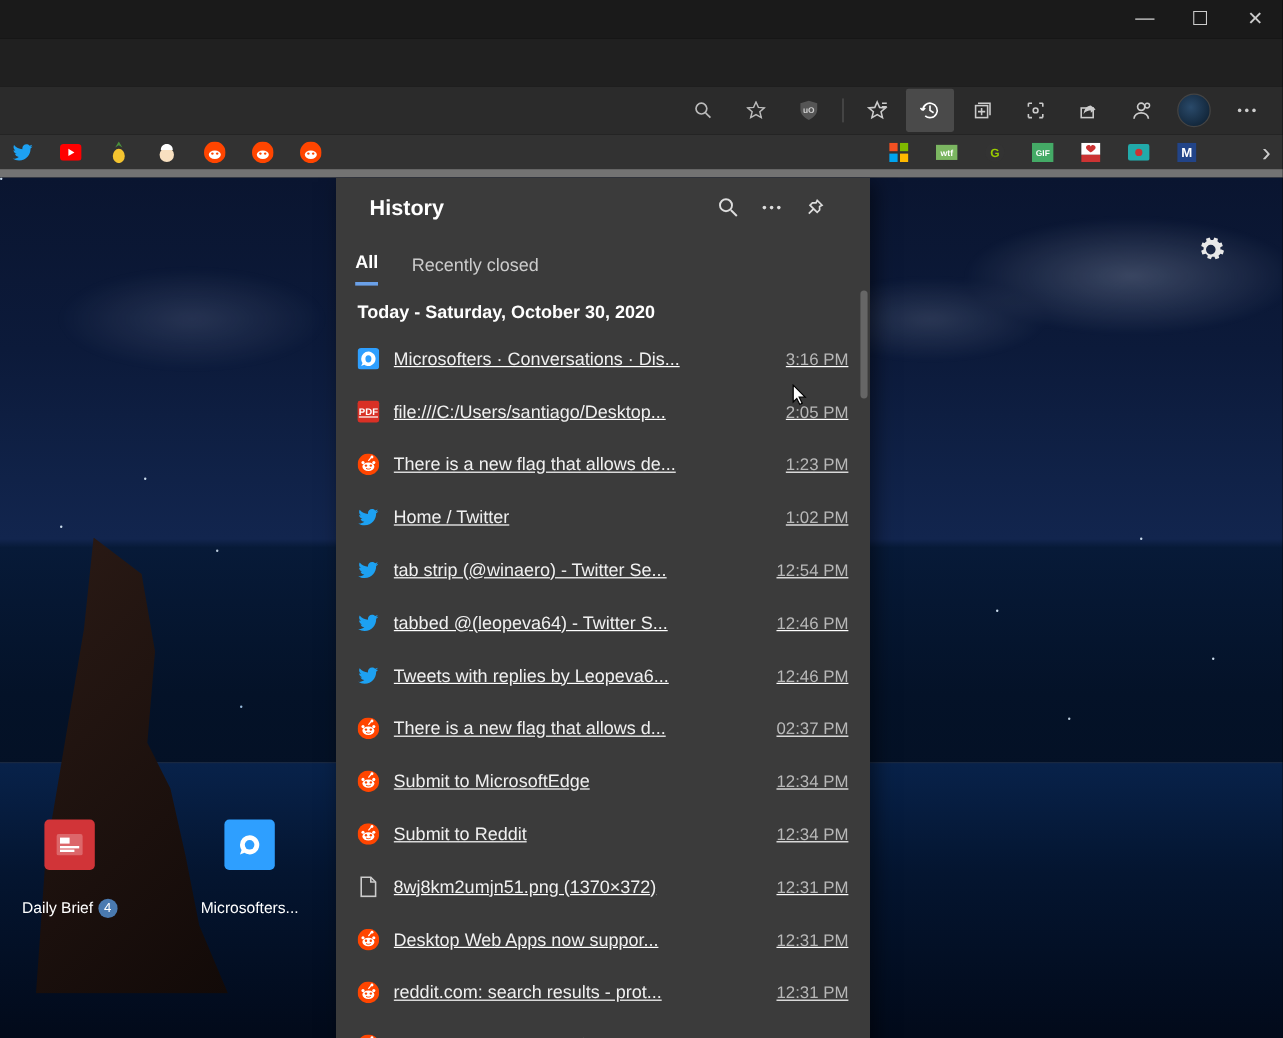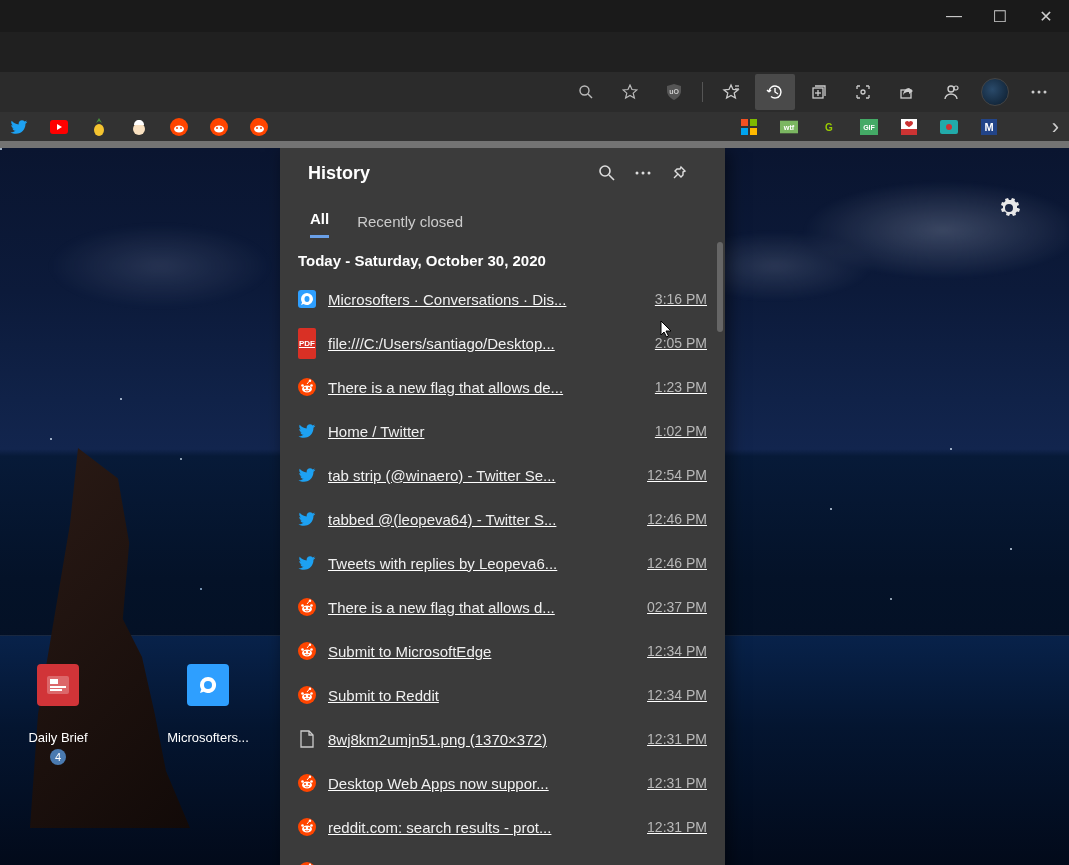--- a/index.html
+++ b/index.html
@@ -79,21 +79,21 @@
   .settings-gear {
     position: absolute; top: 48px; right: 48px; color: #e0e0e0;
   }
   
   
   .desktop-icons {
     position: absolute; bottom: 100px; left: 0; display: flex; gap: 50px; padding-left: 8px;
   }
   .d-icon { display: flex; flex-direction: column; align-items: center; width: 100px; }
   .d-icon .tile { width: 42px; height: 42px; display: flex; align-items: center; justify-content: center; border-radius: 4px; }
-  .d-icon .label { margin-top: 24px; font-size: 13px; color: #fff; text-align: center; display: flex; align-items: center; gap: 4px; flex-direction: column; }
+  .d-icon .label { margin-top: 24px; font-size: 13px; color: #fff; text-align: center; display: flex; gap: 4px; }
   .badge-count {
     background: #4a7ab0; color: #fff; border-radius: 50%; width: 16px; height: 16px;
     font-size: 11px; display: inline-flex; align-items: center; justify-content: center;
   }
   
   
   .history-panel {
     position: absolute; top: 0; left: 280px; width: 445px; height: 760px;
     background: #3b3b3b; box-shadow: 4px 4px 16px rgba(0,0,0,0.5);
     display: flex; flex-direction: column; z-index: 100;
@@ -103,21 +103,21 @@
     font-size: 18px; font-weight: 600;
   }
   .hp-header .spacer { flex: 1; }
   .hp-header .hp-btn { width: 36px; height: 36px; display: flex; align-items: center; justify-content: center; color: #ddd; }
   .hp-tabs {
     height: 40px; display: flex; align-items: flex-end; padding: 0 16px; gap: 28px;
   }
   .hp-tab {
     font-size: 15px; color: #ccc; padding-bottom: 8px;
   }
-  .hp-tab.active { color: #fff; font-weight: 600; border-bottom: 3px solid #6aa0e8; margin-left: 14px; }
+  .hp-tab.active { color: #fff; font-weight: 600; border-bottom: 3px solid #6aa0e8; }
   .hp-body { flex: 1; overflow: hidden; position: relative; }
   .hp-scroll { position: absolute; right: 2px; top: 4px; width: 6px; height: 90px; background: #666; border-radius: 3px; }
   .hp-section {
     padding: 14px 18px 8px; font-size: 15px; font-weight: 700; color: #fff;
   }
   .hp-item {
     display: flex; align-items: center; height: 44px; padding: 0 18px; gap: 12px; text-decoration: underline;
   }
   .hp-item .fav { width: 18px; height: 18px; flex-shrink: 0; display: flex; align-items: center; justify-content: center; }
   .hp-item .title {
@@ -393,21 +393,21 @@
                 <rect width="18" height="18" rx="3" fill="#2e9fff"></rect>
                 <path fill="#fff" d="M9 3a6 6 0 00-6 6c0 1.3.4 2.5 1.1 3.5L3 15l2.5-1.1A6 6 0 109 3z"></path>
                 <ellipse cx="9" cy="9" rx="2.5" ry="3" fill="#2e9fff"></ellipse>
               </svg>
             </div>
             <div class="title">Microsofters · Conversations · Dis...</div>
             <div class="time">3:16 PM</div>
           </div>
           <div class="hp-item">
             <div class="fav">
-              <div class="fav-pdf" style="width:18px;height:31px;">PDF</div>
+              <div class="fav-pdf" style="width:18px;height:18px;">PDF</div>
             </div>
             <div class="title">file:///C:/Users/santiago/Desktop...</div>
             <div class="time">2:05 PM</div>
           </div>
           <div class="hp-item">
             <div class="fav">
               <svg width="18" height="18" viewBox="0 0 18 18">
                 <circle cx="9" cy="9" r="9" fill="#ff4500"></circle>
                 <ellipse cx="9" cy="11" rx="5" ry="3.5" fill="#fff"></ellipse>
                 <circle cx="7" cy="10" r="1" fill="#ff4500"></circle>

